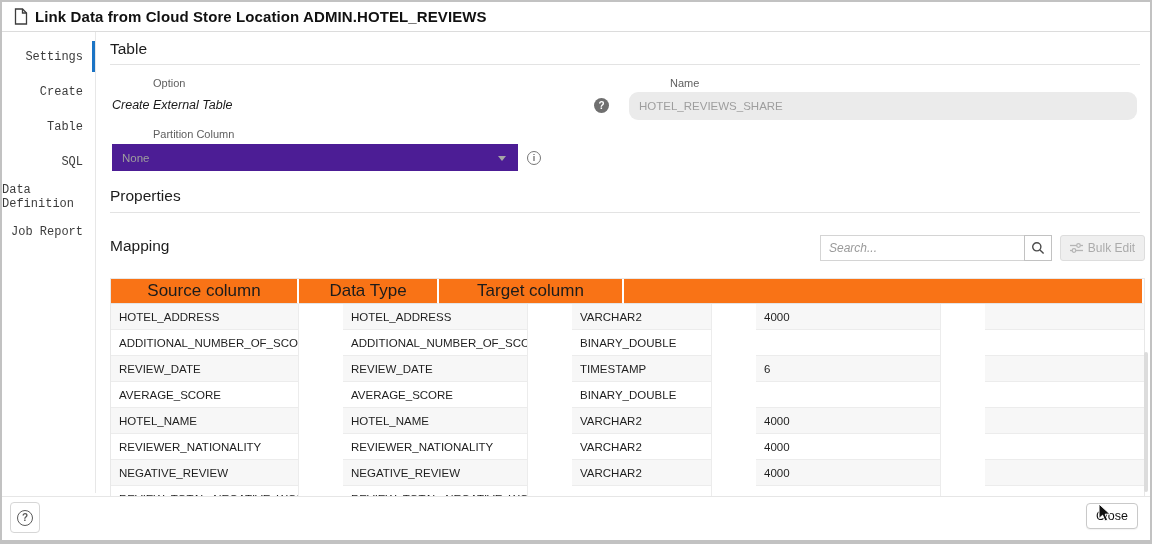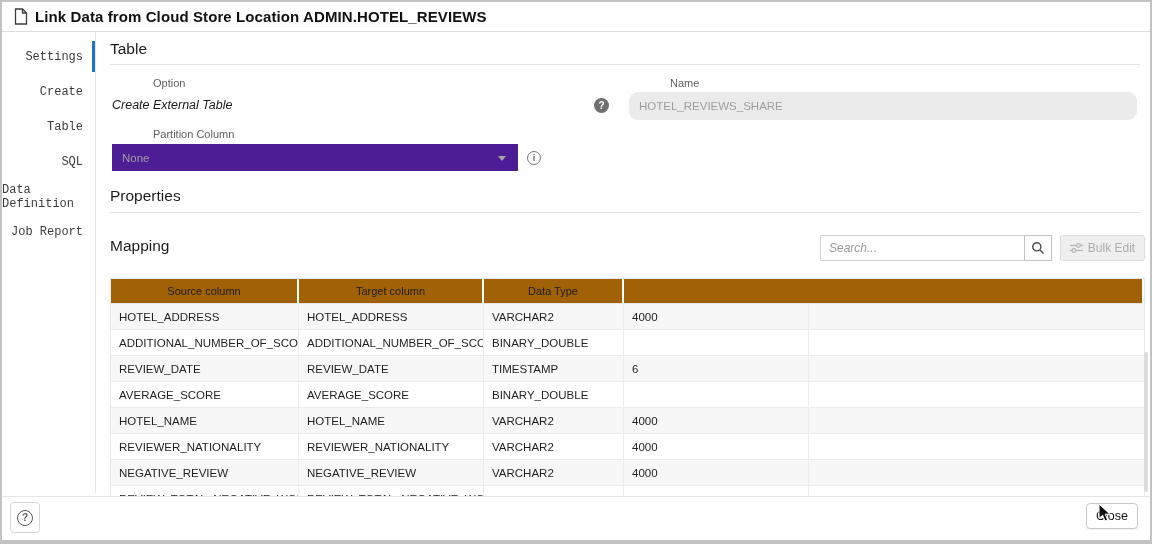--- a/index.html
+++ b/index.html
@@ -97,25 +97,25 @@
     font-size:12px; color:#ababab;
   }
 
   
   .map-table {
     position:absolute; left:108px; top:276px; width:1035px; height:220px;
     border:1px solid #e8e8e8; background:#fff; overflow:hidden;
   }
   .map-header { display:flex; height:25px; }
   .map-header .hcell {
-    background:#a16207; border-right:2px solid #fff; border-bottom:1px solid #e4e4e4;
-    font-size:11px; color:#1c1c1c; display:flex; align-items:center; justify-content:center;
+    background:#f97316; border-right:2px solid #fff; border-bottom:1px solid #e4e4e4;
+    font-size:17px; color:#1c1c1c; display:flex; align-items:center; justify-content:center;
   }
   .map-body { height:194px; overflow:hidden; }
-  .map-row { display:flex; height:26px; }
+  .map-row { display:flex; height:26px;gap:44px; }
   .map-row:nth-child(odd) .bcell { background:#f7f7f7; }
   .bcell {
     border-right:1px solid #ececec; border-bottom:1px solid #ececec;
     font-size:11.5px; color:#1f1f1f; display:flex; align-items:center;
     padding:0 8px; white-space:nowrap; overflow:hidden;
   }
   .c-source { width:188px; }
   .c-target { width:185px; }
   .c-dtype  { width:140px; }
   .c-length { width:185px; }
@@ -208,22 +208,22 @@
       <circle cx="8.5" cy="3.5" r="1.8" fill="#efefef" stroke="#b5b5b5" stroke-width="1.2"></circle>
       <line x1="0" y1="8.5" x2="13" y2="8.5" stroke="#b5b5b5" stroke-width="1.3"></line>
       <circle cx="4" cy="8.5" r="1.8" fill="#efefef" stroke="#b5b5b5" stroke-width="1.2"></circle>
     </svg>
     <span>Bulk Edit</span>
   </div>
 
   <div class="map-table">
     <div class="map-header">
       <div class="hcell c-source">Source column</div>
+      <div class="hcell c-dtype">Data Type</div>
       <div class="hcell c-target">Target column</div>
-      <div class="hcell c-dtype">Data Type</div>
       <div class="hcell c-filler"></div>
     </div>
     <div class="map-body" id="map-body">
         <div class="map-row">
           <div class="bcell c-source">HOTEL_ADDRESS</div>
           <div class="bcell c-target">HOTEL_ADDRESS</div>
           <div class="bcell c-dtype">VARCHAR2</div>
           <div class="bcell c-length">4000</div>
           <div class="bcell c-filler"></div>
         </div>

